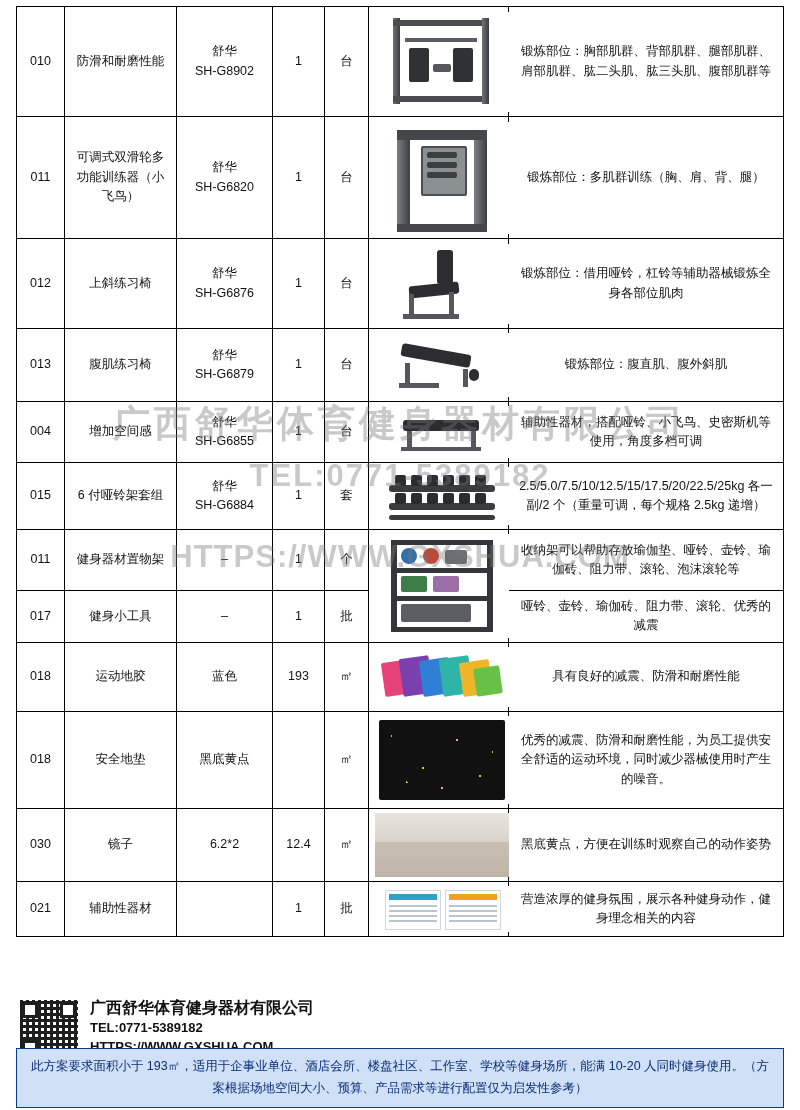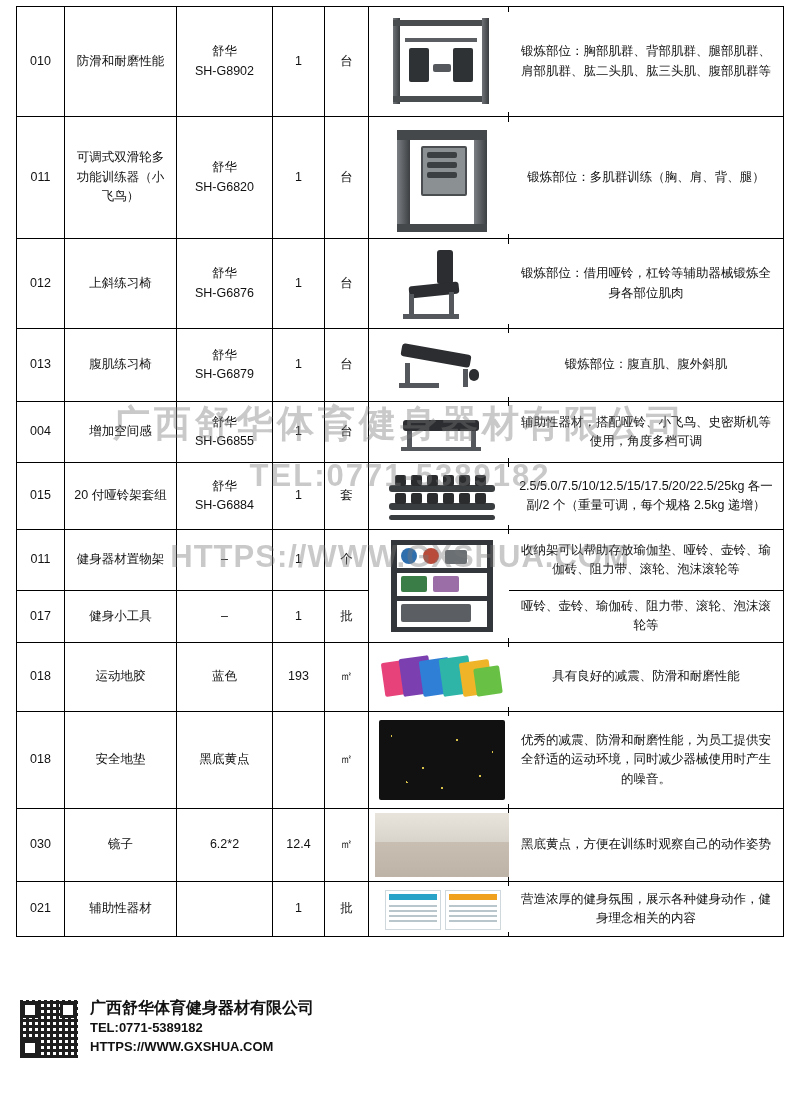--- a/index.html
+++ b/index.html
@@ -267,21 +267,21 @@
               <div class="b-leg" style="left:96px;top:25px;width:5px;height:18px"></div>
               <div class="b-leg" style="left:26px;top:41px;width:80px;height:4px"></div>
             </div>
           </div>
         </td>
         <td class="c-desc">辅助性器材，搭配哑铃、小飞鸟、史密斯机等使用，角度多档可调</td>
       </tr>
 
       <tr style="height:66px">
         <td class="c-no">015</td>
-        <td class="c-name">20 付哑铃架套组</td>
+        <td class="c-name">6 付哑铃架套组</td>
         <td class="c-model">
           <span class="model-line">舒华</span>
           <span class="model-line">SH-G6884</span>
         </td>
         <td class="c-qty">1</td>
         <td class="c-unit">套</td>
         <td class="c-img">
           <div class="imgbox" style="height:58px">
             <div class="ph">
               <div class="d-row" style="left:14px;right:14px;top:18px"></div>
@@ -331,21 +331,21 @@
         </td>
         <td class="c-desc">收纳架可以帮助存放瑜伽垫、哑铃、壶铃、瑜伽砖、阻力带、滚轮、泡沫滚轮等</td>
       </tr>
 
       <tr style="height:48px">
         <td class="c-no">017</td>
         <td class="c-name">健身小工具</td>
         <td class="c-model">–</td>
         <td class="c-qty">1</td>
         <td class="c-unit">批</td>
-        <td class="c-desc">哑铃、壶铃、瑜伽砖、阻力带、滚轮、泡沫滚轮等</td>
+        <td class="c-desc">哑铃、壶铃、瑜伽砖、阻力带、滚轮、优秀的减震</td>
       </tr>
 
       <tr style="height:68px">
         <td class="c-no">018</td>
         <td class="c-name">运动地胶</td>
         <td class="c-model">蓝色</td>
         <td class="c-qty">193</td>
         <td class="c-unit">㎡</td>
         <td class="c-img">
           <div class="imgbox" style="height:60px">
@@ -438,14 +438,15 @@
     <div class="qr">
         <span></span>
       </div>
     <div class="stamp-text">
       <div class="stamp-title">广西舒华体育健身器材有限公司</div>
       <div class="stamp-line">TEL:0771-5389182</div>
       <div class="stamp-line">HTTPS://WWW.GXSHUA.COM</div>
     </div>
   </div>
 
+  <div class="footer">此方案要求面积小于 193㎡，适用于企事业单位、酒店会所、楼盘社区、工作室、学校等健身场所，能满 10-20 人同时健身使用。（方案根据场地空间大小、预算、产品需求等进行配置仅为启发性参考）</div>
 
 </div>
 
 </body></html>

